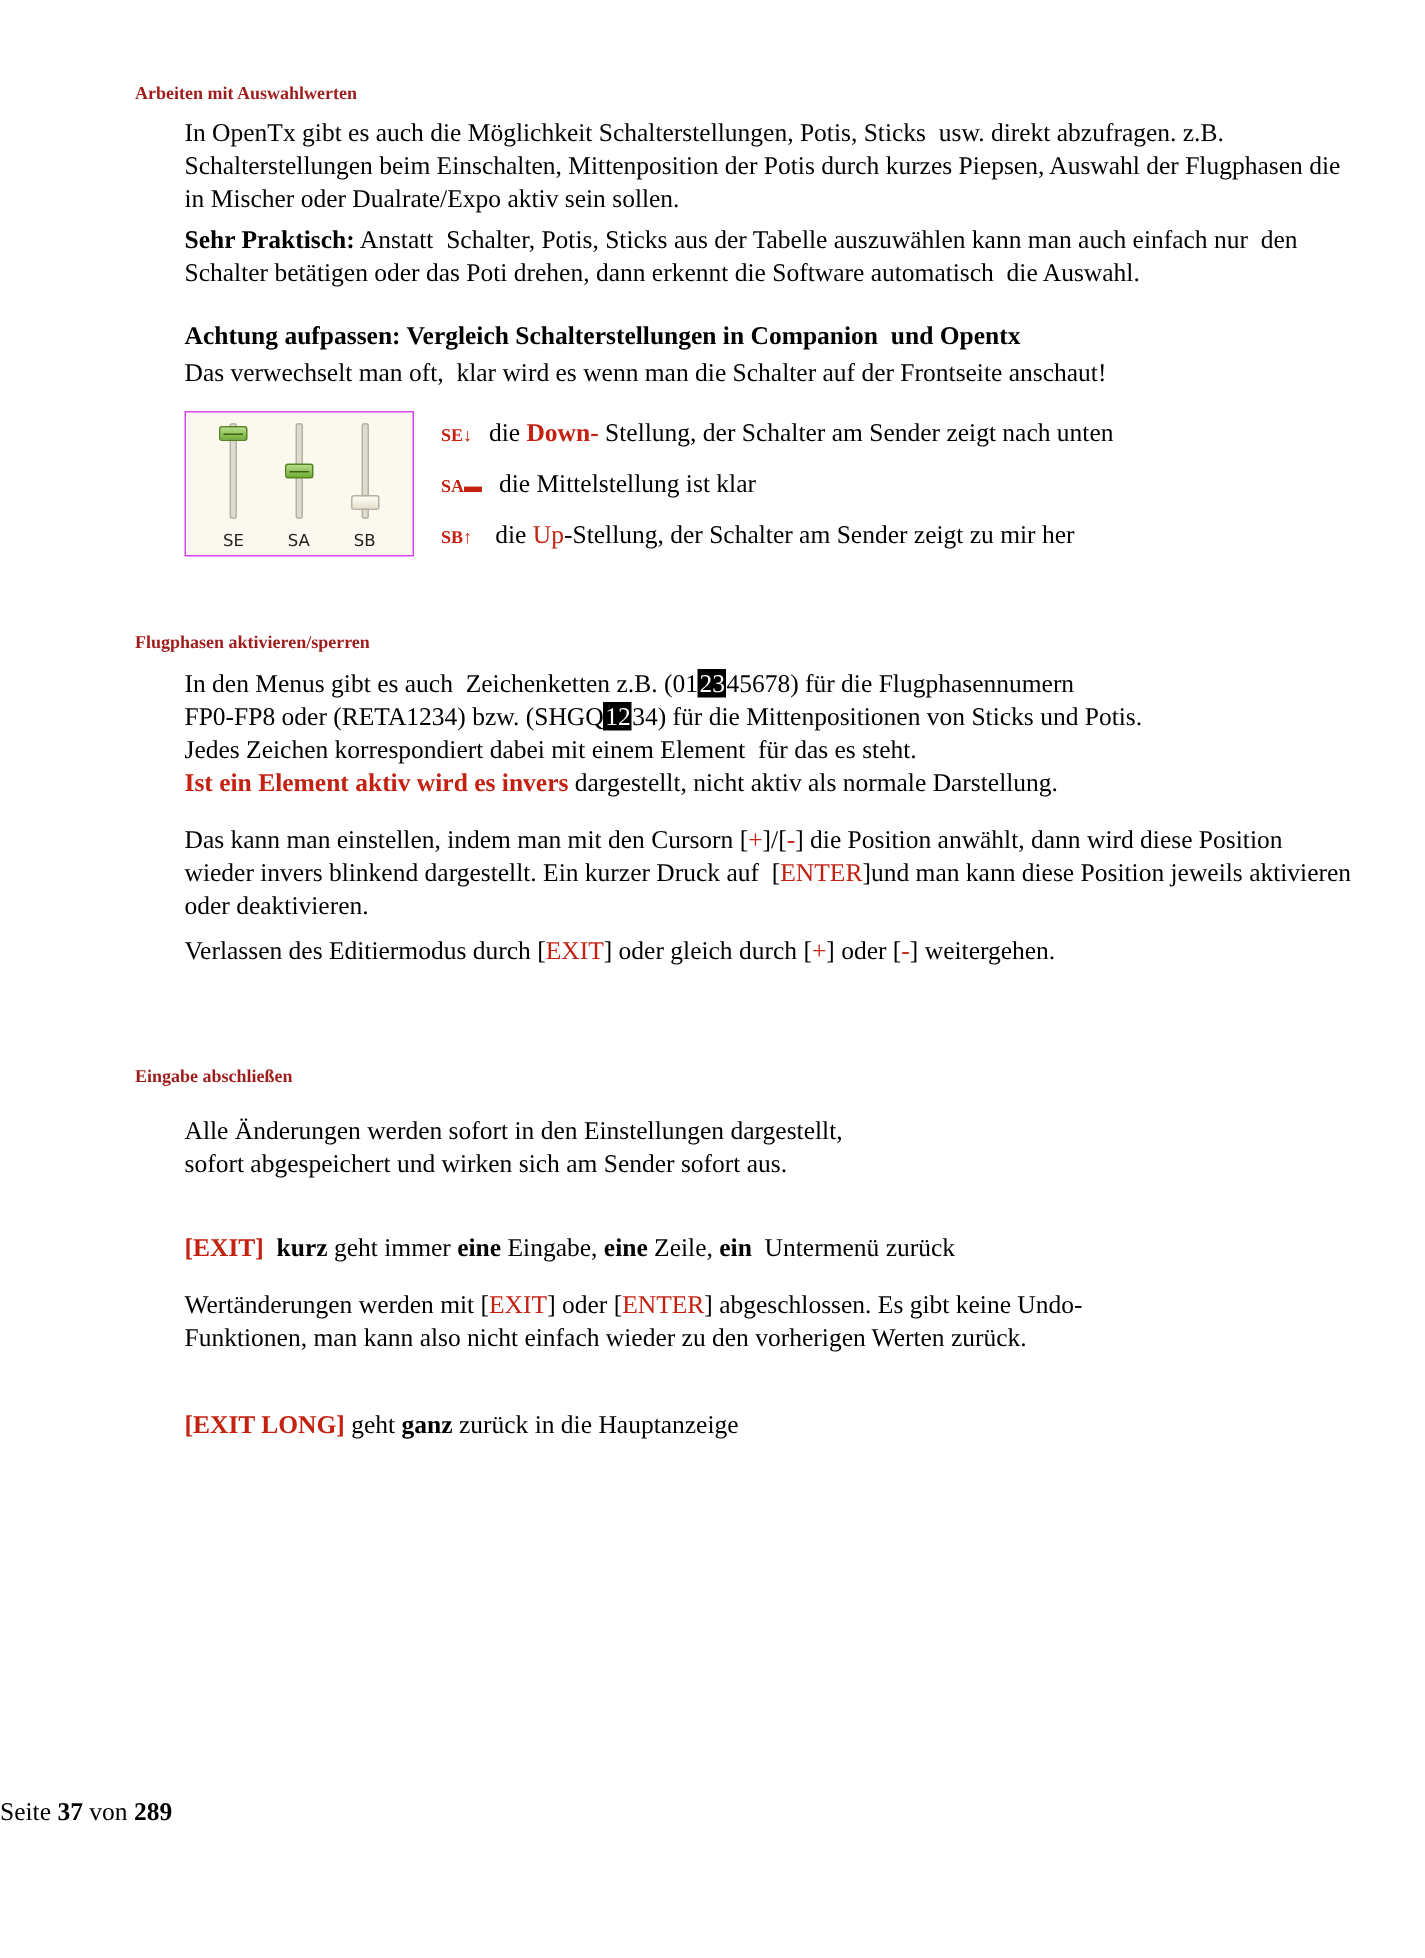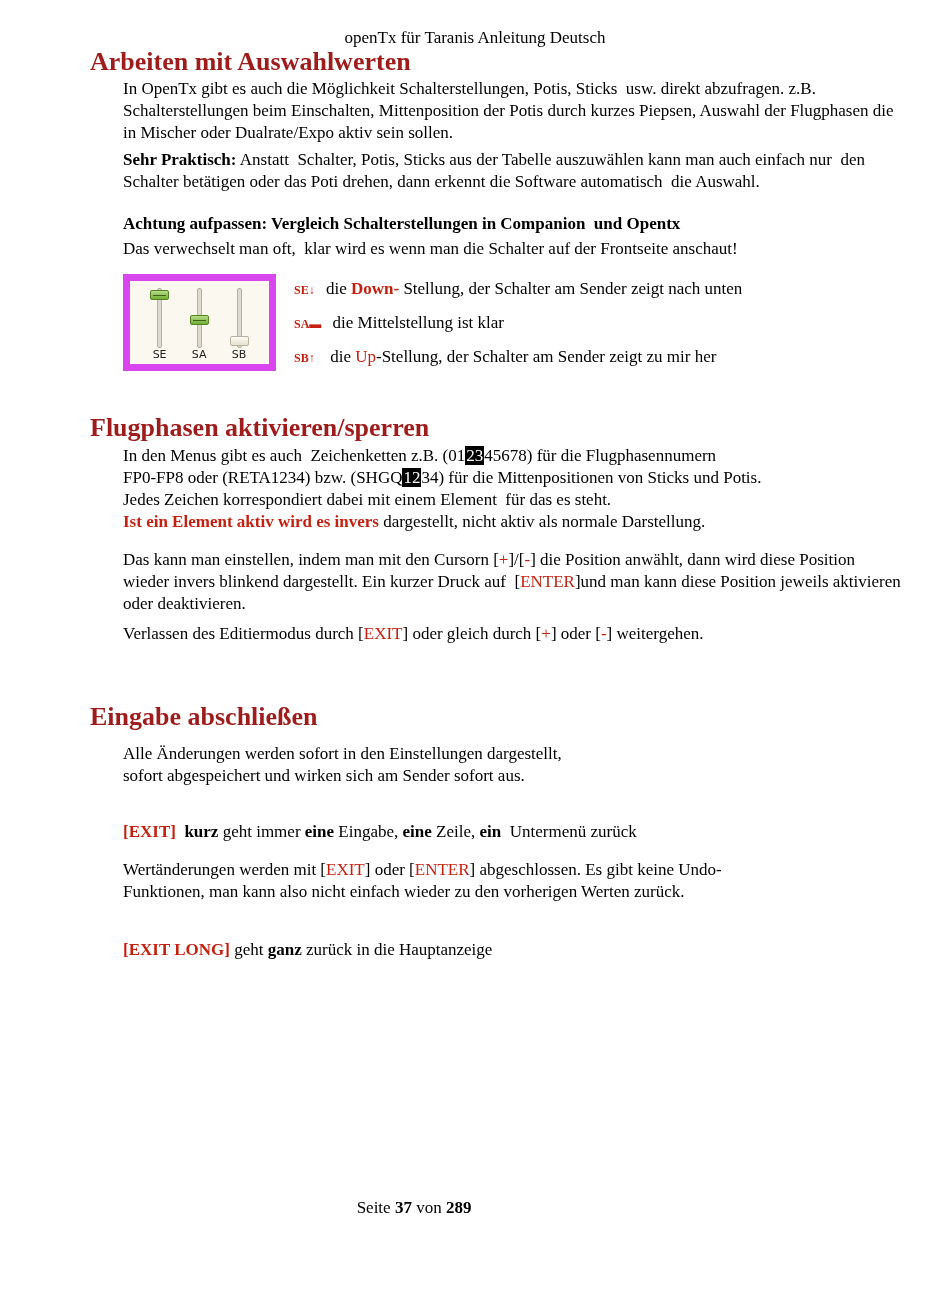--- a/index.html
+++ b/index.html
@@ -3,53 +3,52 @@
 <meta charset="utf-8">
 <style>
   * { margin:0; padding:0; box-sizing:border-box; }
   html,body { background:#ffffff; }
   .page {
     position:relative; width:950px; height:1305px; background:#ffffff;
     font-family:"Liberation Serif","DejaVu Serif",serif;
     font-size:17px; color:#000; overflow:hidden;
   }
   .doc-header { position:absolute; top:28px; left:0; width:950px; text-align:center; }
-  .doc-footer { position:absolute; top:1198px; left:0; width:828px; text-align:center; }
+  .doc-footer { position:absolute; top:1198px; left:0; width:828px; text-align:left; }
   .content { padding:50px 45px 0 90px; }
-  .h-red { font-size:26px; line-height:24px; font-weight:bold; color:#9e1c1c; }
+  .h-red { font-size:12px; line-height:24px; font-weight:bold; color:#9e1c1c; }
   .para { white-space:pre-wrap; line-height:22px; margin-left:33px; max-width:792px; }
   .bold { font-weight:bold; }
   .red  { color:#c42111;font-family:Liberation Serif, serif; }
   .redb { color:#c42111; font-weight:bold; }
   .inv  { background:#000; color:#fff; padding:0 1px;text-align:center; }
   .mt4{margin-top:4px}.mt5{margin-top:5px}.mt3{margin-top:3px}.mt8{margin-top:8px}
   .mt14{margin-top:14px}.mt20{margin-top:20px}.mt24{margin-top:16px}.mt34{margin-top:34px}
   .mt36{margin-top:36px}.mt46{margin-top:46px}.mt60{margin-top:60px}
   .figrow { display:flex; margin-left:33px; margin-top:14px; }
   .fig {
-    width:153px; height:97px; background:#fbf8ef; border:7px solid #d946ef;
+    width:153px; height:97px; background:#fbf8ef; border:1px solid #d946ef;
     display:flex; justify-content:space-around; padding:7px 10px 3px;
   }
   .figcol { display:flex; flex-direction:column; align-items:center; justify-content:space-between; }
   .track { position:relative; width:5px; height:64px; background:#dedacd; border:1px solid #b5b1a4; border-radius:2px; }
   .handle { position:absolute; left:-8px; width:19px; height:10px; border-radius:2px; }
   .handle.green { background:linear-gradient(#b8dc8a,#6fae35); border:1px solid #55831f; }
   .handle.green::after { content:""; display:block; margin:4px 2px 0; height:1px; background:#3f6316; }
   .handle.pale { background:linear-gradient(#fdfcf6,#e6e0cc); border:1px solid #b7b1a0; }
   .figlabel { font-family:"DejaVu Sans","Liberation Sans",sans-serif; font-size:11px; color:#222; }
   .legend { margin-left:18px; padding-top:4px; }
   .legendrow { line-height:22px; margin-bottom:11px; white-space:pre-wrap; }
   .lkey { font-weight:bold; color:#c42111; font-size:12px; margin-right:7px; }
 </style>
 </head>
 <body>
 
 <div class="page">
 
-  <div class="doc-header">openTx für Taranis Anleitung Deutsch</div>
 
   <div class="content">
 
     <div class="h-red">Arbeiten mit Auswahlwerten</div>
     <div class="para mt4">In OpenTx gibt es auch die Möglichkeit Schalterstellungen, Potis, Sticks  usw. direkt abzufragen. z.B. Schalterstellungen beim Einschalten, Mittenposition der Potis durch kurzes Piepsen, Auswahl der Flugphasen die in Mischer oder Dualrate/Expo aktiv sein sollen.</div>
 
     <div class="para mt5"><span class="bold">Sehr Praktisch:</span><span> Anstatt  Schalter, Potis, Sticks aus der Tabelle auszuwählen kann man auch einfach nur  den Schalter betätigen oder das Poti drehen, dann erkennt die Software automatisch  die Auswahl.</span></div>
 
     <div class="para bold mt20">Achtung aufpassen: Vergleich Schalterstellungen in Companion  und Opentx</div>
     <div class="para mt3">Das verwechselt man oft,  klar wird es wenn man die Schalter auf der Frontseite anschaut!</div>

